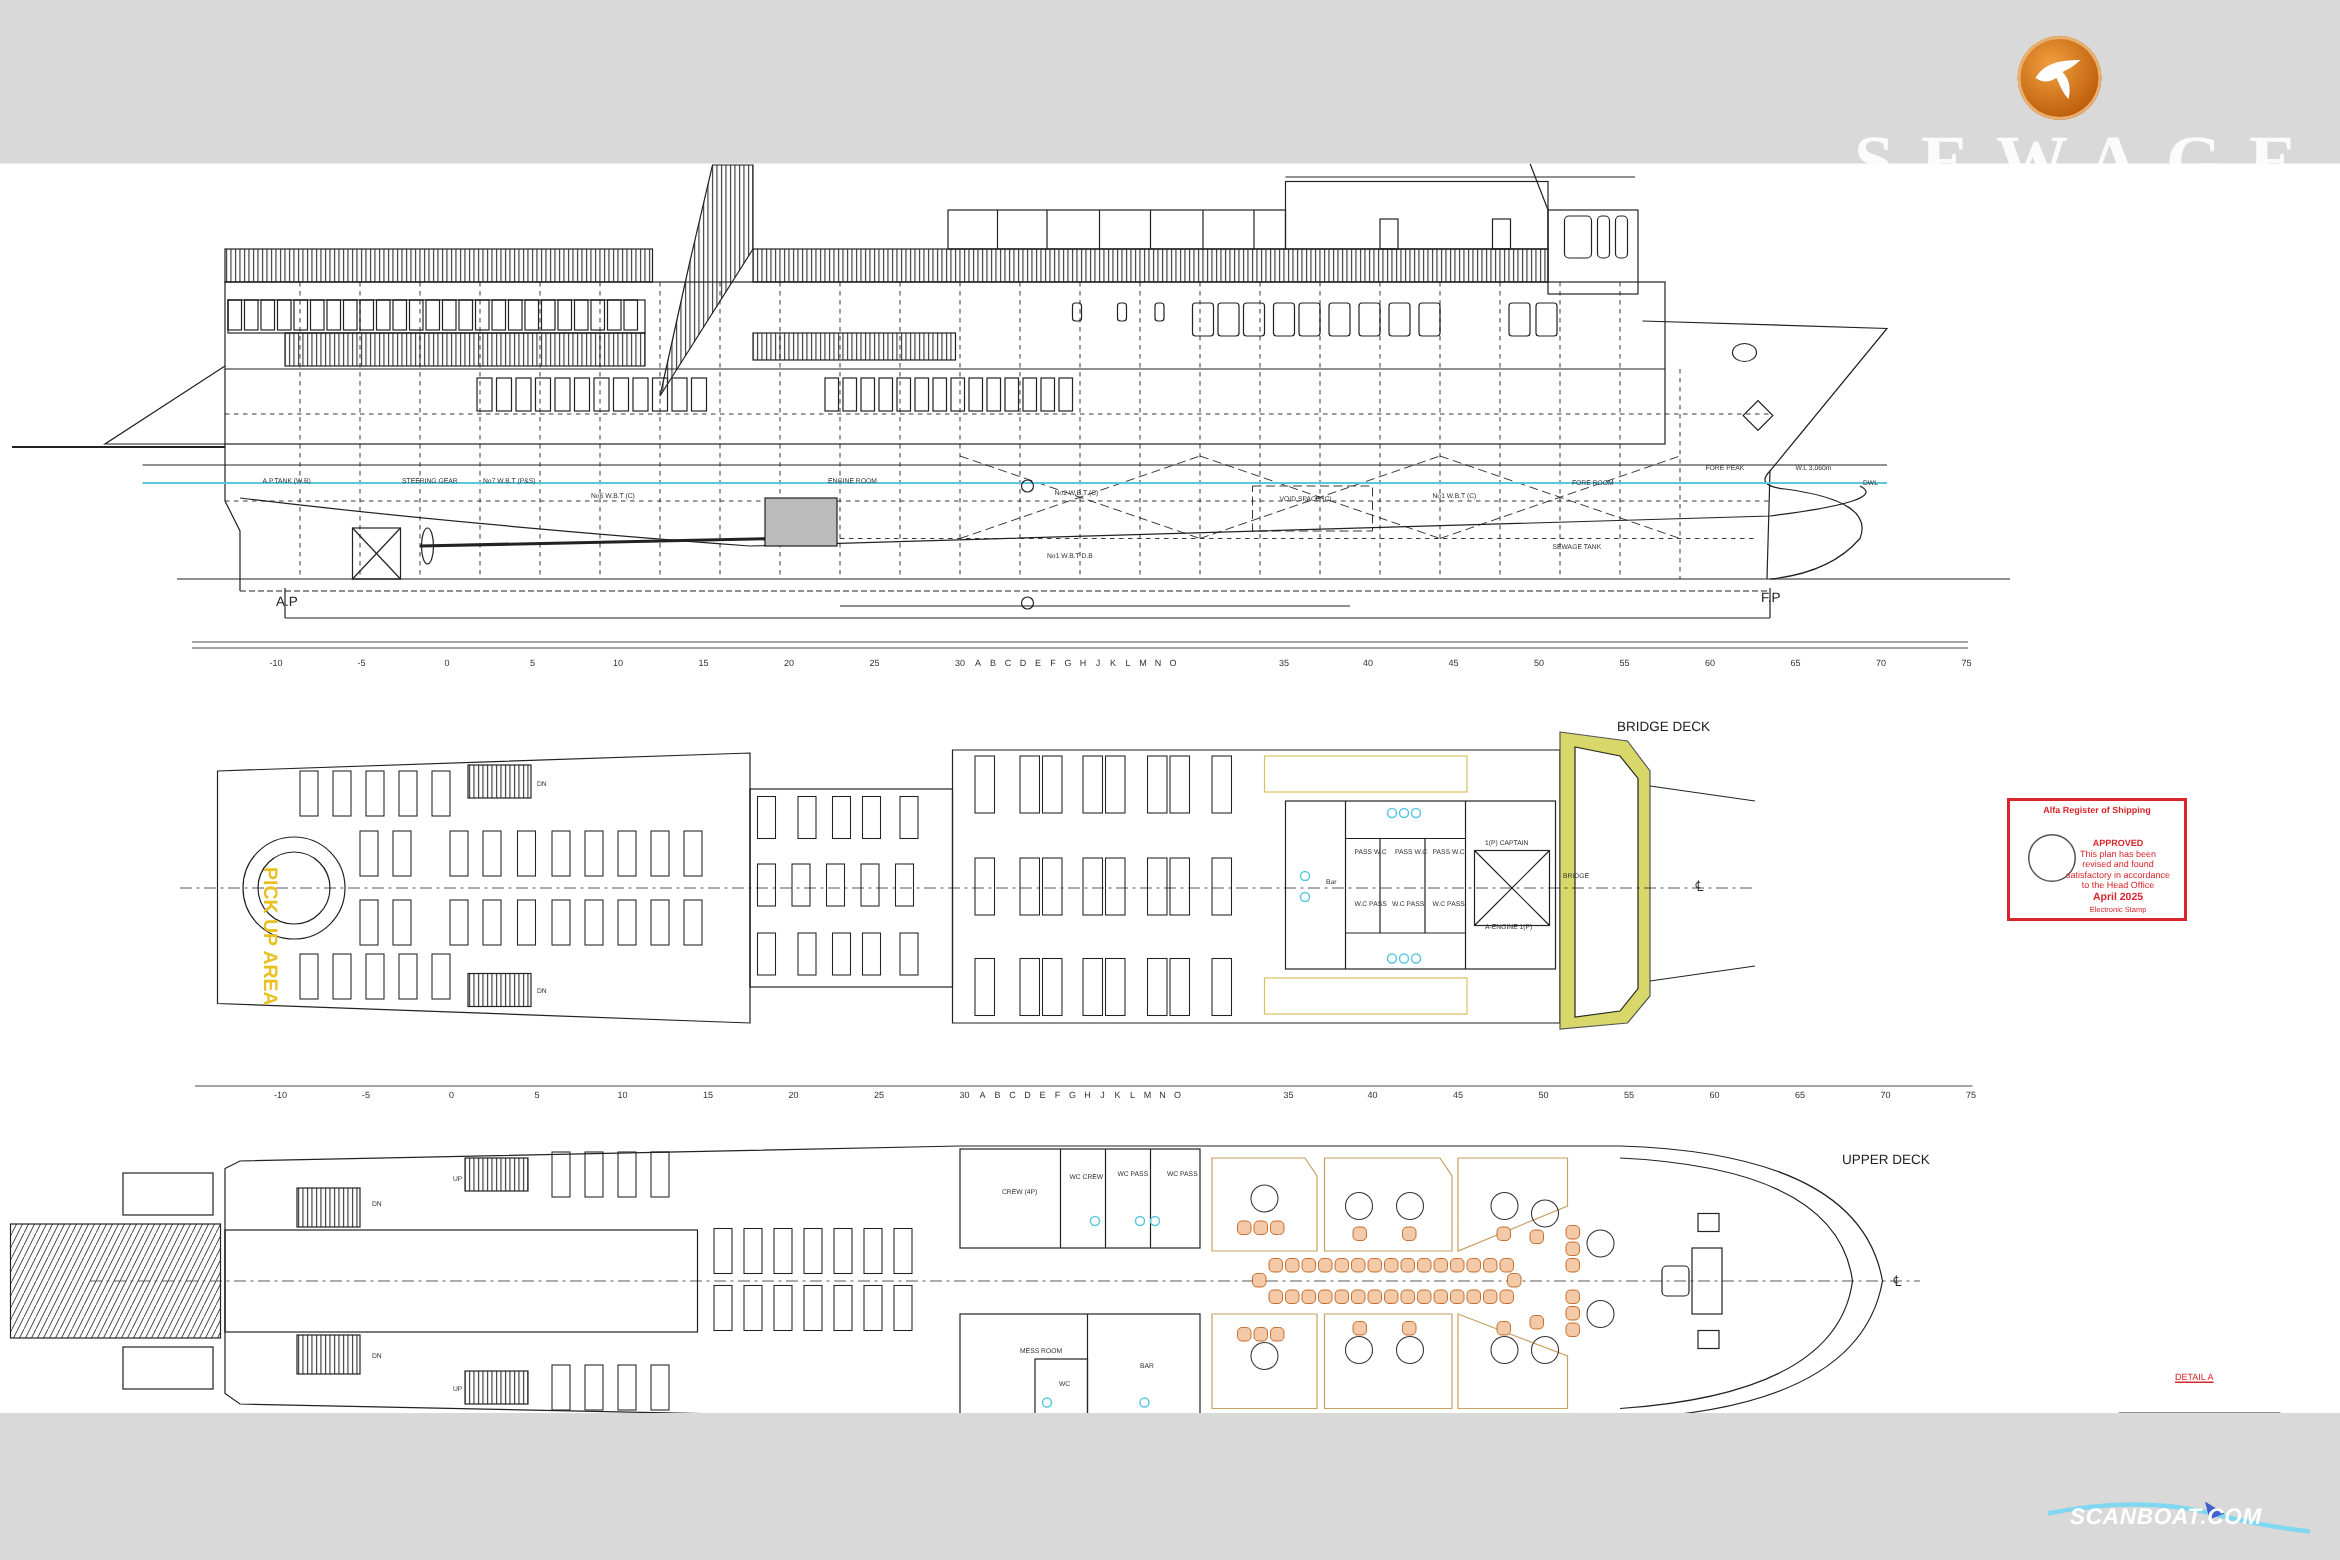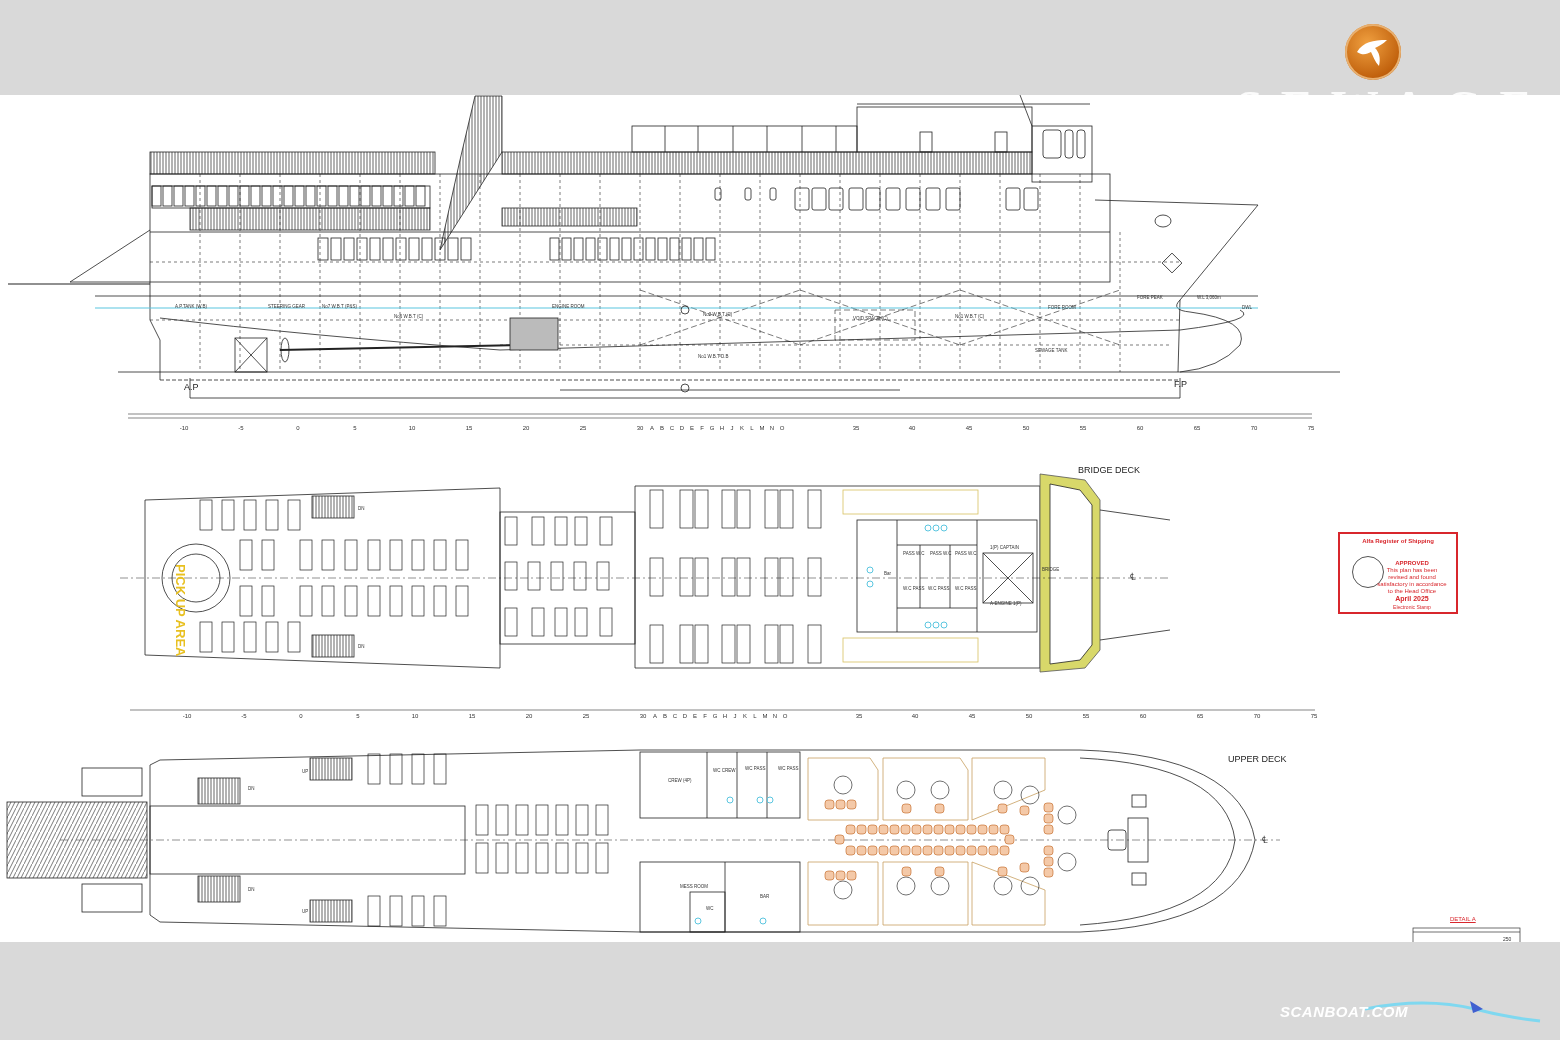--- a/index.html
+++ b/index.html
@@ -1,23 +1,23 @@
 <!DOCTYPE html>
 <html><head>
 <meta charset="utf-8">
 <style>
   html,body{margin:0;padding:0;}
   body{width:1560px;height:1040px;position:relative;overflow:hidden;background:#d9d9d9;font-family:"Liberation Sans",sans-serif;}
   .topbar{position:absolute;left:0;top:0;width:1560px;height:95px;background:#d9d9d9;}
   .bottombar{position:absolute;left:0;top:942px;width:1560px;height:98px;background:#d9d9d9;}
-  .sheet{position:absolute;left:0;top:95px;width:1560px;height:847px;background:#ffffff;overflow:hidden;}
+  .sheet{position:absolute;left:0;top:109px;width:1560px;height:847px;background:#ffffff;overflow:hidden;}
   .logo{position:absolute;left:1345px;top:24px;width:56px;height:56px;border-radius:50%;background:radial-gradient(circle at 40% 35%,#f0a040,#c0600c 70%,#8a4206);box-shadow:0 0 0 2px #e8b070 inset;}
   .logo svg{position:absolute;left:8px;top:10px;}
   .watermark{position:absolute;left:1236px;top:80px;font-size:48px;letter-spacing:18px;color:#ffffff;opacity:.9;font-weight:bold;font-family:"Liberation Serif",serif;}
-  .scanboat{position:absolute;left:1280px;top:1003px;font-size:15px;font-style:italic;color:#ffffff;font-weight:bold;letter-spacing:0.5px;}
+  .scanboat{position:absolute;left:1380px;top:1003px;font-size:15px;font-style:italic;color:#ffffff;font-weight:bold;letter-spacing:0.5px;}
   .scanboat-wave{position:absolute;left:1365px;top:995px;}
   svg.drawing{position:absolute;left:0;top:0;}
   .lbl{font-family:"Liberation Sans",sans-serif;}
   .stamp{position:absolute;left:1338px;top:532px;width:116px;height:78px;border:2px solid #d8262c;background:#fff;}
   .stamp .t{position:absolute;left:0;width:116px;text-align:center;color:#d8262c;font-size:6px;}
   .stamp .seal{position:absolute;left:12px;top:22px;width:30px;height:30px;border-radius:50%;border:1px solid #555;}
   .detail-label{position:absolute;left:1450px;top:916px;color:#d8262c;font-size:6px;text-decoration:underline;}
 </style>
 </head>
 <body>

